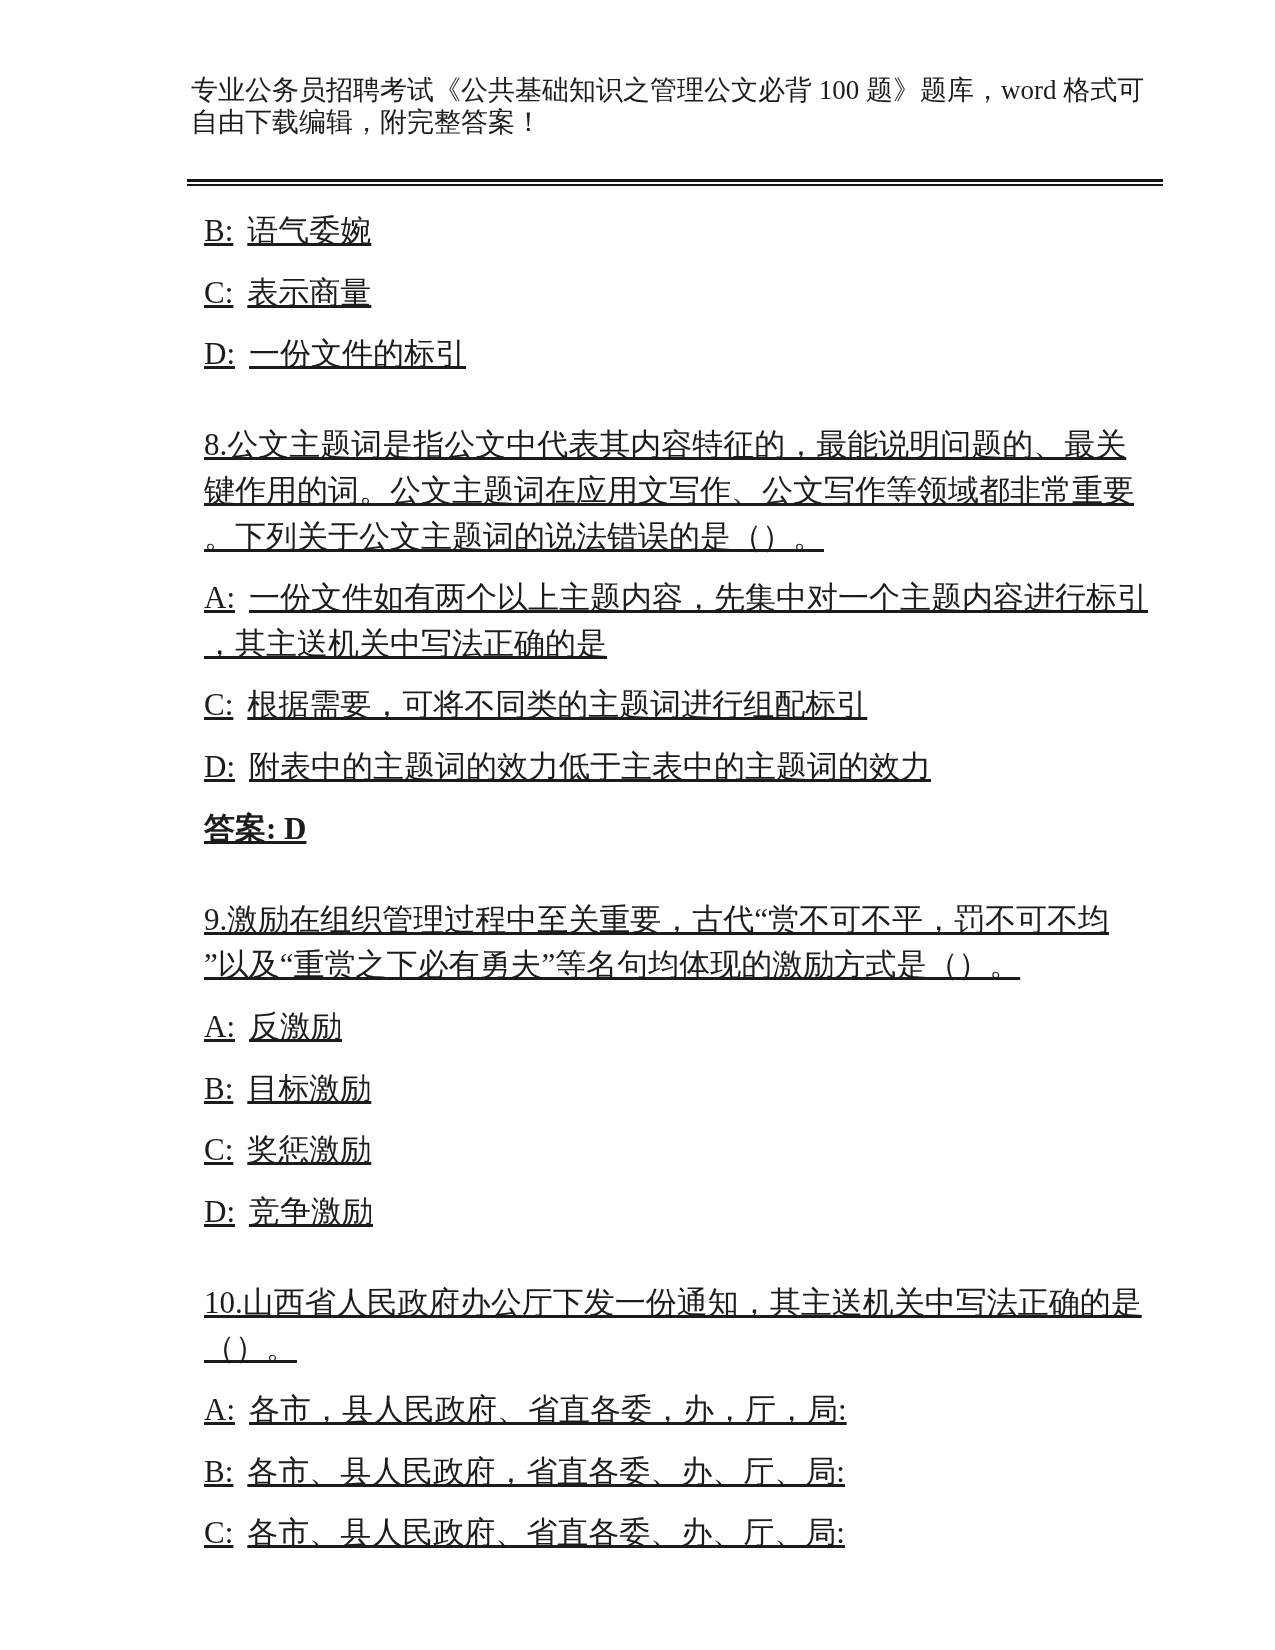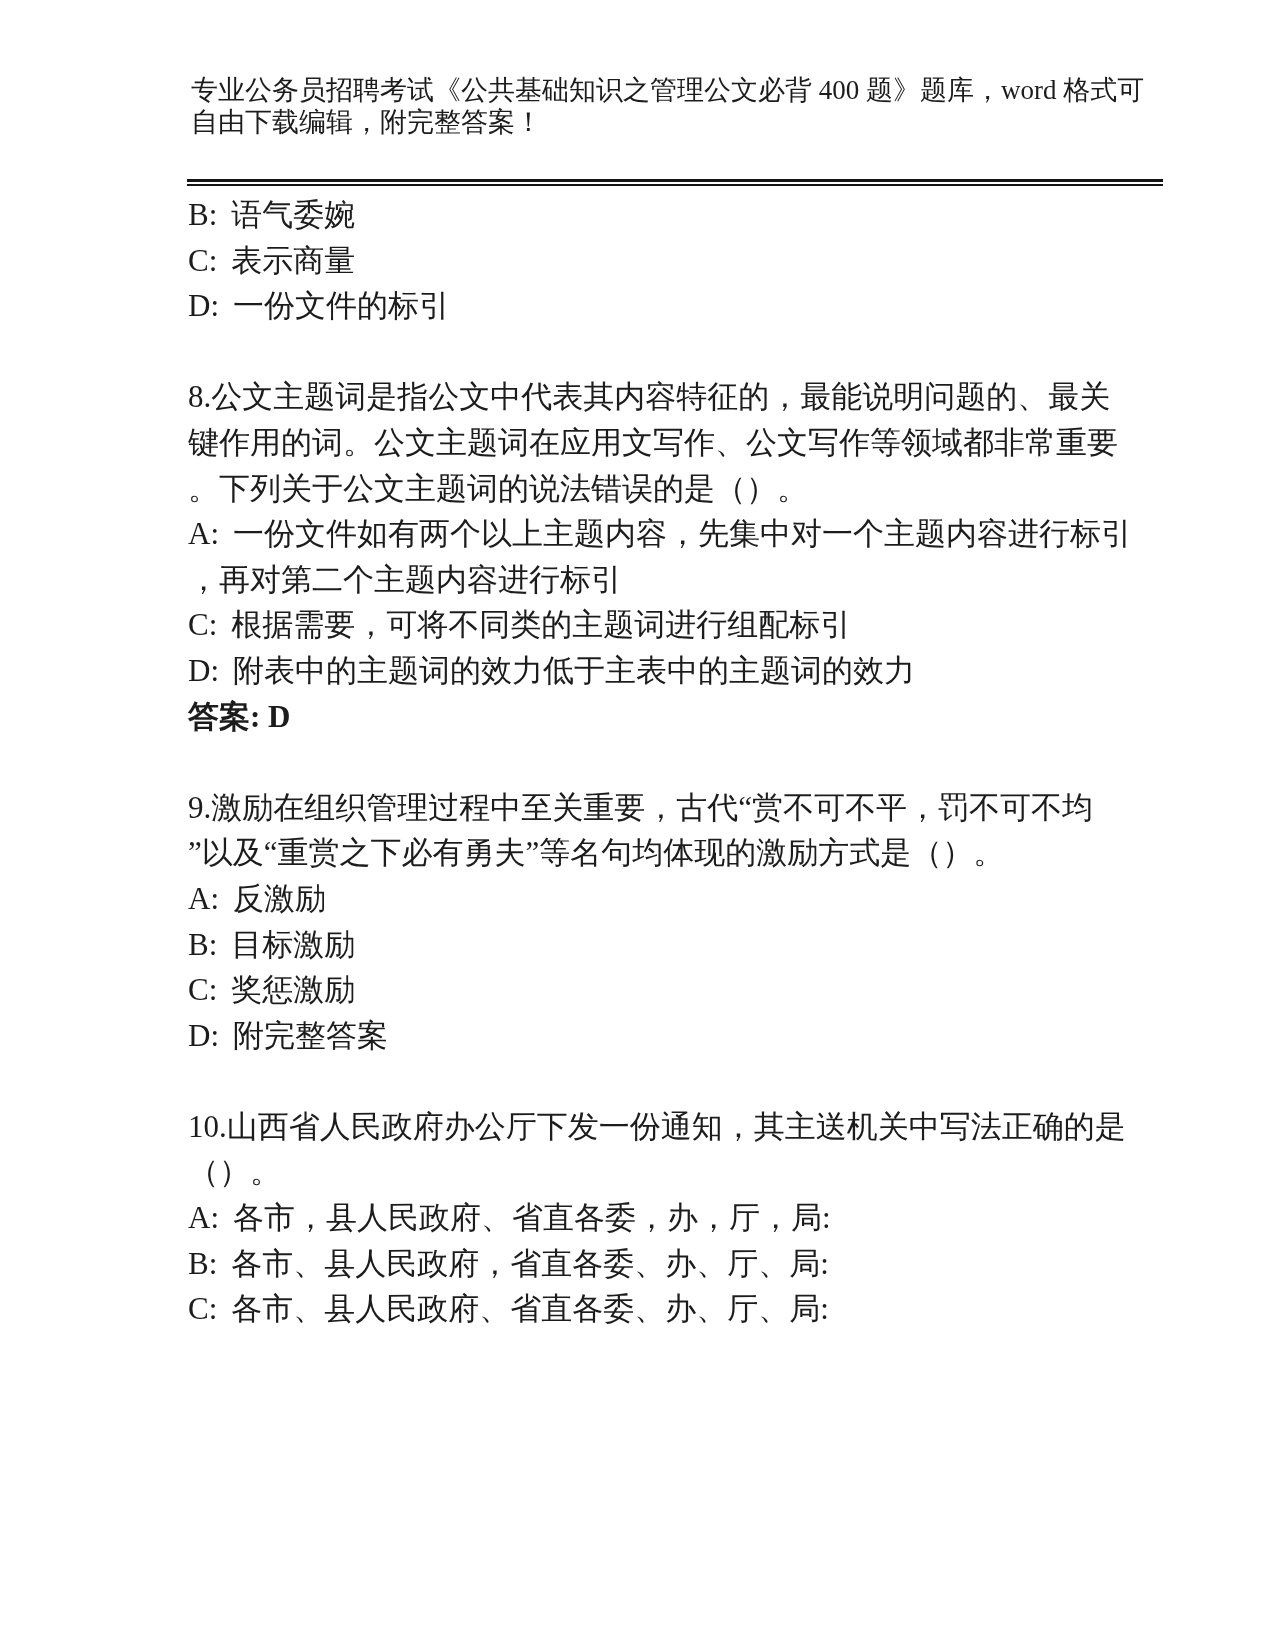--- a/index.html
+++ b/index.html
@@ -38,68 +38,68 @@
     border-bottom: 2px solid #141414;
   }
   .doc-body {
     position: absolute;
     left: 188px;
     top: 192px;
     width: 1010px;
     font-size: 31px;
     line-height: 45.6px;
   }
-  .doc-body p { margin: 0; }
+  .doc-body p { margin: 16px; text-decoration: underline; }
   .qblock + .qblock { margin-top: 45.6px; }
   .question { white-space: pre-line; }
   .opt-label { display: inline; }
   .opt-text {
     margin-left: 14px;
     white-space: pre-line;
   }
   .answer { font-weight: bold; }
 </style>
 </head>
 <body>
 
 <div class="page">
 
   <div class="header">
-    <p>专业公务员招聘考试《公共基础知识之管理公文必背 400 题》题库，word 格式可
+    <p>专业公务员招聘考试《公共基础知识之管理公文必背 100 题》题库，word 格式可
 自由下载编辑，附完整答案！</p>
   </div>
 
   <div class="header-rule"></div>
 
   <div class="doc-body">
 
     <section class="qblock">
       <p class="opt"><span class="opt-label">B:</span><span class="opt-text">语气委婉</span></p>
       <p class="opt"><span class="opt-label">C:</span><span class="opt-text">表示商量</span></p>
       <p class="opt"><span class="opt-label">D:</span><span class="opt-text">一份文件的标引</span></p>
     </section>
 
     <section class="qblock">
       <p class="question">8.公文主题词是指公文中代表其内容特征的，最能说明问题的、最关
 键作用的词。公文主题词在应用文写作、公文写作等领域都非常重要
 。下列关于公文主题词的说法错误的是（）。</p>
       <p class="opt"><span class="opt-label">A:</span><span class="opt-text">一份文件如有两个以上主题内容，先集中对一个主题内容进行标引
-，再对第二个主题内容进行标引</span></p>
+，其主送机关中写法正确的是</span></p>
       <p class="opt"><span class="opt-label">C:</span><span class="opt-text">根据需要，可将不同类的主题词进行组配标引</span></p>
       <p class="opt"><span class="opt-label">D:</span><span class="opt-text">附表中的主题词的效力低于主表中的主题词的效力</span></p>
       <p class="answer">答案: D</p>
     </section>
 
     <section class="qblock">
       <p class="question">9.激励在组织管理过程中至关重要，古代“赏不可不平，罚不可不均
 ”以及“重赏之下必有勇夫”等名句均体现的激励方式是（）。</p>
       <p class="opt"><span class="opt-label">A:</span><span class="opt-text">反激励</span></p>
       <p class="opt"><span class="opt-label">B:</span><span class="opt-text">目标激励</span></p>
       <p class="opt"><span class="opt-label">C:</span><span class="opt-text">奖惩激励</span></p>
-      <p class="opt"><span class="opt-label">D:</span><span class="opt-text">附完整答案</span></p>
+      <p class="opt"><span class="opt-label">D:</span><span class="opt-text">竞争激励</span></p>
     </section>
 
     <section class="qblock">
       <p class="question">10.山西省人民政府办公厅下发一份通知，其主送机关中写法正确的是
 （）。</p>
       <p class="opt"><span class="opt-label">A:</span><span class="opt-text">各市，县人民政府、省直各委，办，厅，局:</span></p>
       <p class="opt"><span class="opt-label">B:</span><span class="opt-text">各市、县人民政府，省直各委、办、厅、局:</span></p>
       <p class="opt"><span class="opt-label">C:</span><span class="opt-text">各市、县人民政府、省直各委、办、厅、局:</span></p>
     </section>
 

